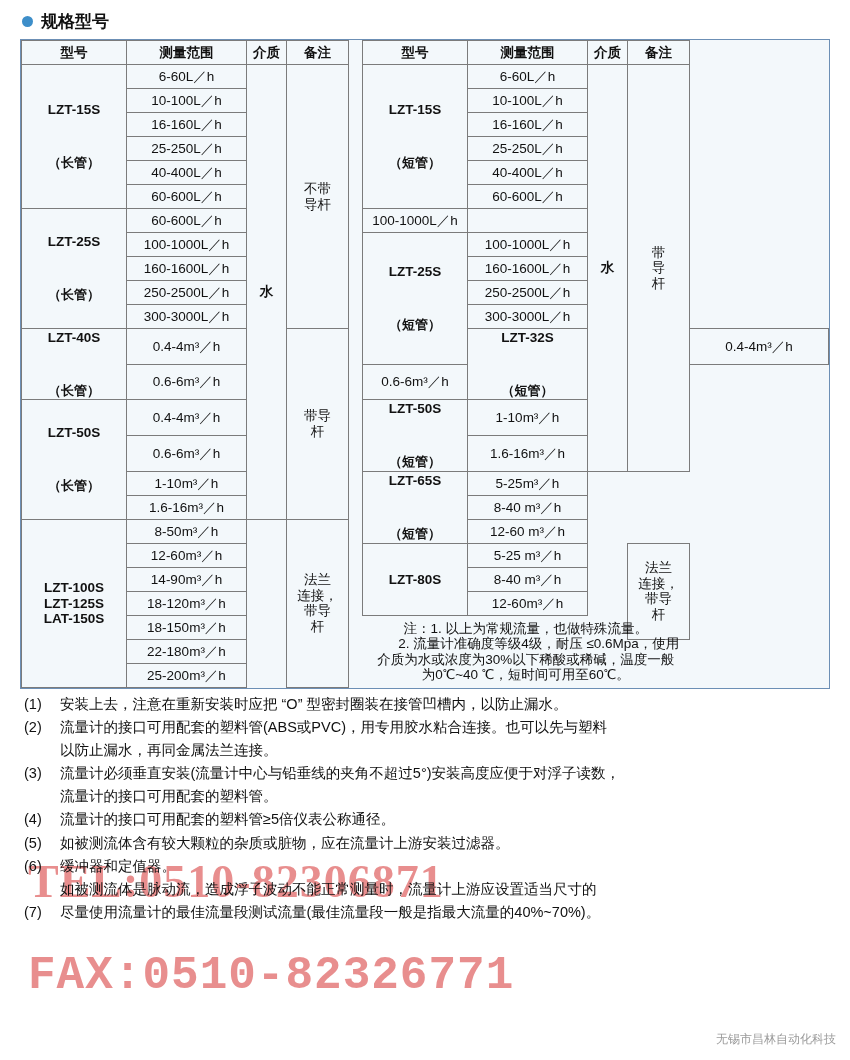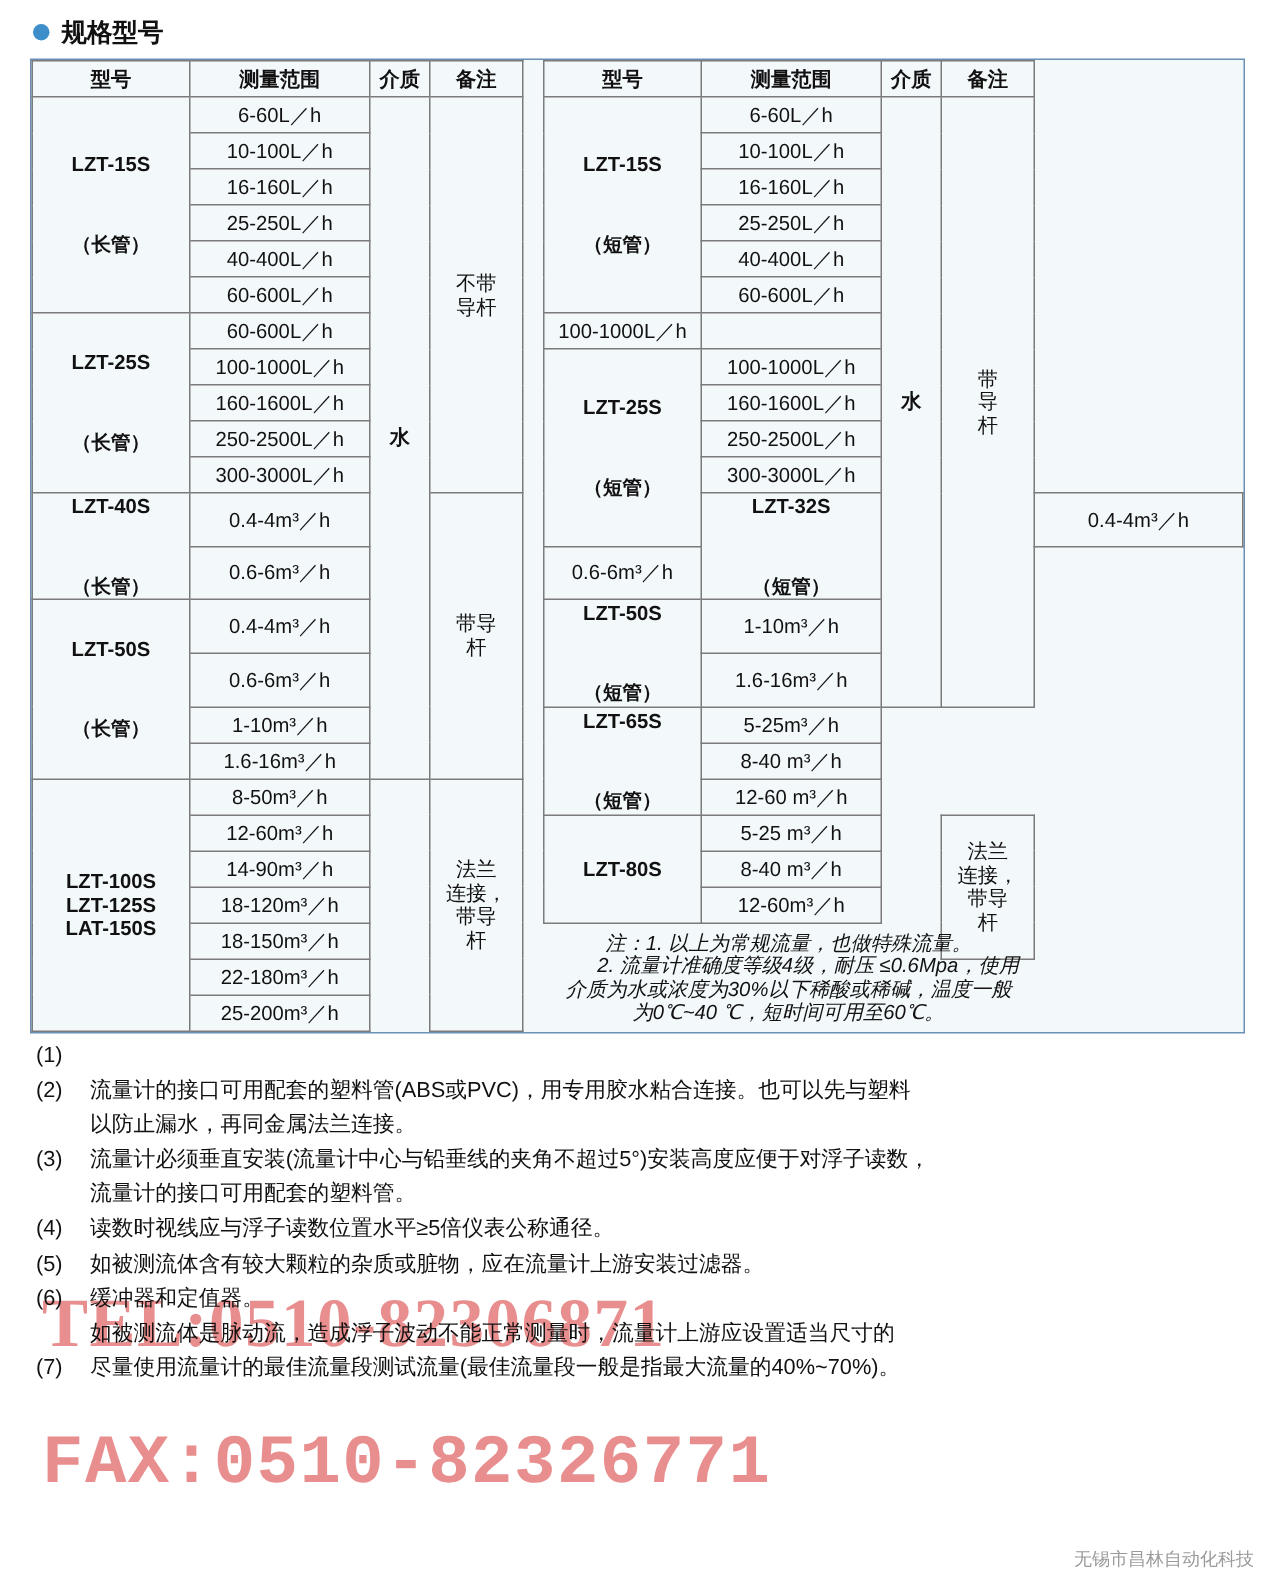--- a/index.html
+++ b/index.html
@@ -56,21 +56,21 @@
   td.range{font-size:13.5px;}
   td.media{font-size:15px;font-weight:bold;}
   td.vert{font-size:14px;line-height:1.45;}
   .spacer{width:14px;border:none !important;background:transparent !important;}
 
   td.nb{border:none !important;}
   .footnote{
     font-size:12.5px;line-height:1.55;text-align:left;
     padding:4px 4px 4px 4px;
   }
-  .footnote div{white-space:nowrap;font-style:italic;}
+  .footnote div{white-space:nowrap;}
 
   
   .wm{
     position:absolute;
     pointer-events:none;
     user-select:none;
   }
   .wm-cc{
     left:28px;top:90px;
     font-size:110px;font-weight:bold;
@@ -352,20 +352,21 @@
       </tbody>
     </table>
   </div>
 
 
   <div class="notes">
 
     <div class="note-row">
       <div class="note-idx">(1)</div>
       <div class="note-txt">
+        <span class="ln">安装上去，注意在重新安装时应把 “O” 型密封圈装在接管凹槽内，以防止漏水。</span>
       </div>
     </div>
 
     <div class="note-row">
       <div class="note-idx">(2)</div>
       <div class="note-txt">
         <span class="ln">流量计的接口可用配套的塑料管(ABS或PVC)，用专用胶水粘合连接。也可以先与塑料</span>
         <span class="ln">以防止漏水，再同金属法兰连接。</span>
       </div>
     </div>
@@ -374,21 +375,21 @@
       <div class="note-idx">(3)</div>
       <div class="note-txt">
         <span class="ln">流量计必须垂直安装(流量计中心与铅垂线的夹角不超过5°)安装高度应便于对浮子读数，</span>
         <span class="ln">流量计的接口可用配套的塑料管。</span>
       </div>
     </div>
 
     <div class="note-row">
       <div class="note-idx">(4)</div>
       <div class="note-txt">
-        <span class="ln">读数时视线应与浮子读数位置水平≥5倍仪表公称通径。</span>
+        <span class="ln">流量计的接口可用配套的塑料管≥5倍仪表公称通径。</span>
       </div>
     </div>
 
     <div class="note-row">
       <div class="note-idx">(5)</div>
       <div class="note-txt">
         <span class="ln">如被测流体含有较大颗粒的杂质或脏物，应在流量计上游安装过滤器。</span>
       </div>
     </div>
 

